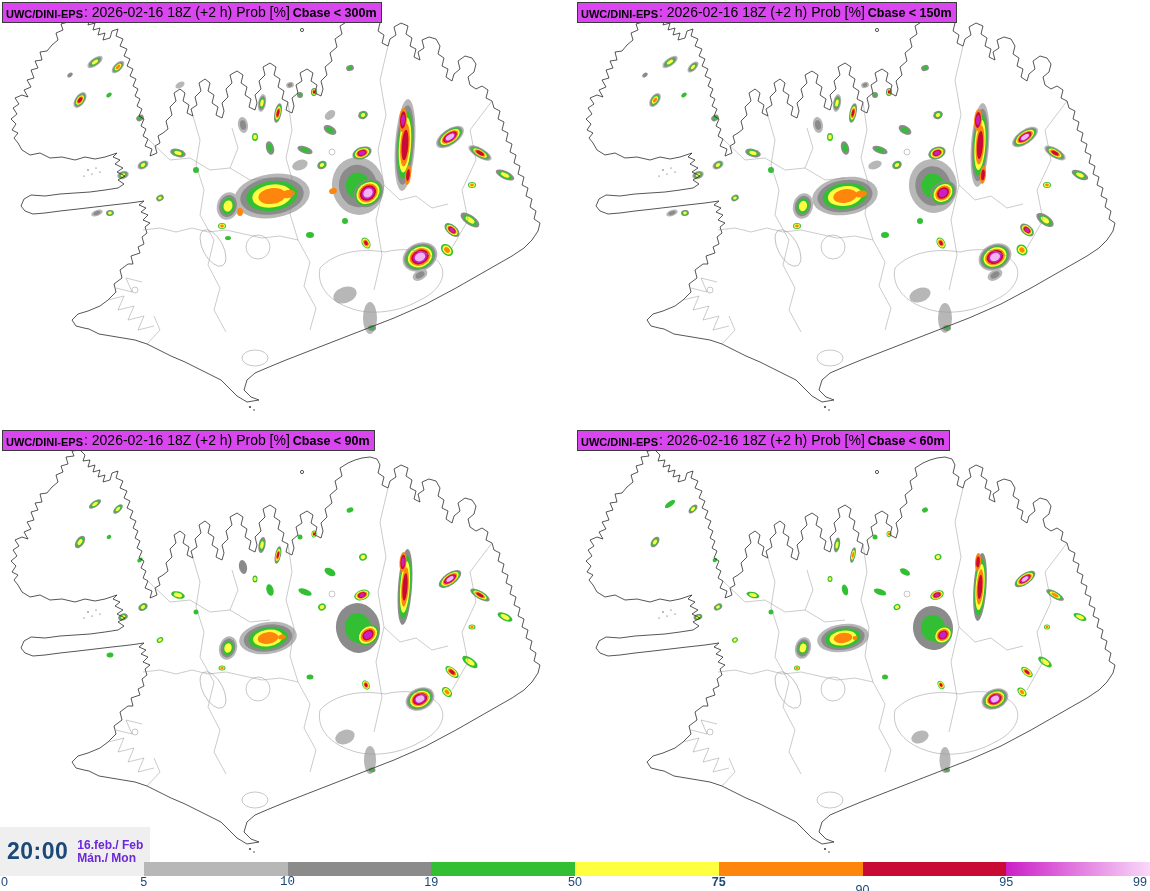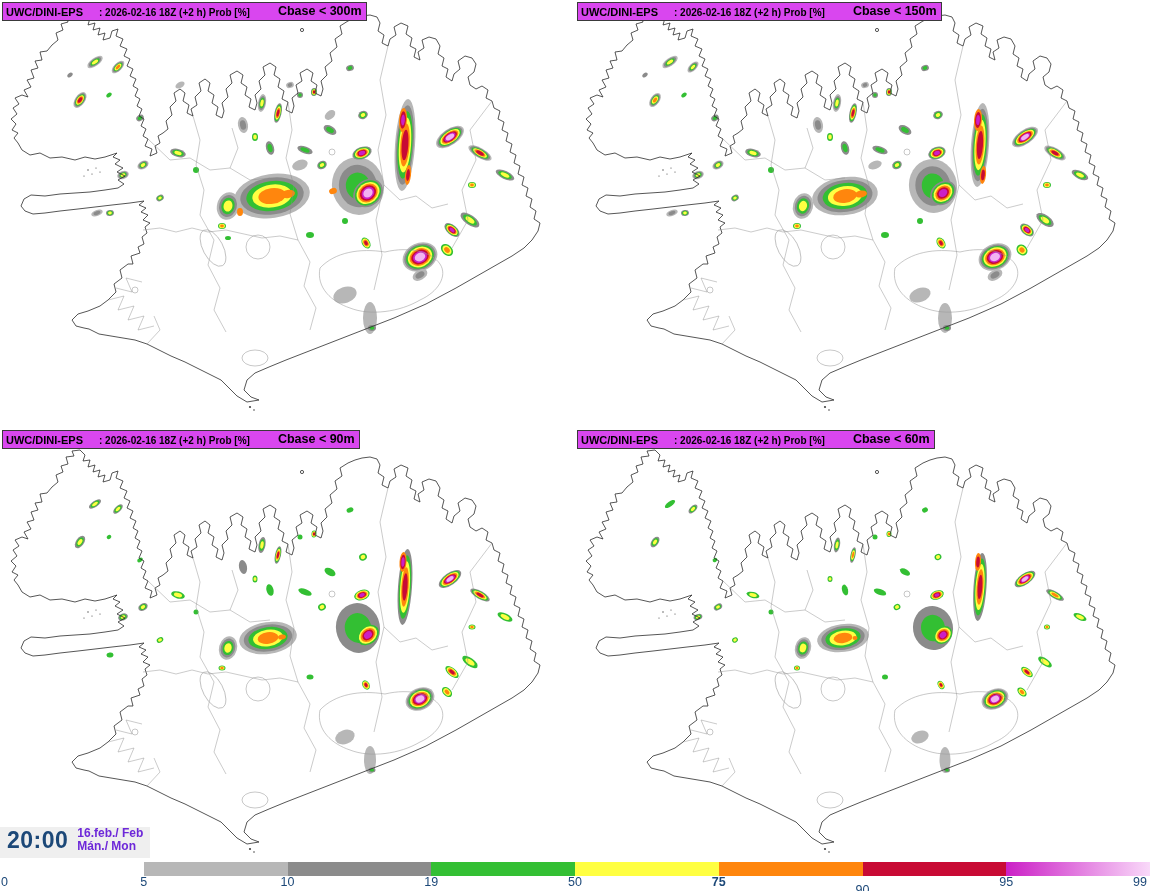--- a/index.html
+++ b/index.html
@@ -3,24 +3,24 @@
 <meta charset="utf-8">
 <style>
   html,body{margin:0;padding:0;background:#fff;}
   #app{position:relative;width:1150px;height:891px;overflow:hidden;background:#fff;
        font-family:"Liberation Sans","DejaVu Sans",sans-serif;}
   .panel{position:absolute;width:575px;}
   .panel svg{display:block;}
   .ptitle{position:absolute;left:2px;top:2px;z-index:5;background:#d946ef;border:1px solid #3a3a3a;
           padding:1px 4px 2px 3px;white-space:nowrap;display:inline-flex;align-items:flex-end;color:#000;}
   .ptitle .prod{font-weight:bold;font-size:11px;}
-  .ptitle .meta{font-size:10px;margin:0 16px;font-weight:bold;}
-  .ptitle .thr{font-weight:bold;font-size:12.5px;margin-left:12px;}
-  .timebox{position:absolute;left:0;top:827px;width:150px;height:31px;background:#efefef;z-index:6;
-           display:flex;}
+  .ptitle .meta{font-size:14px;margin:0 1px;}
+  .ptitle .thr{font-weight:bold;font-size:12.5px;margin-left:2px;}
+  .timebox{position:absolute;left:0;top:827px;width:150px;height:49px;background:#efefef;z-index:6;
+           display:flex;align-items:center;}
   .time{font-size:23px;font-weight:bold;color:#1c4878;margin-left:7px;letter-spacing:0.5px;}
   .dateblock{margin-left:9px;color:#6d28d9;font-weight:bold;font-size:12px;line-height:13px;}
   .legendbar{position:absolute;left:143.75px;top:862px;width:1006.25px;height:14px;display:flex;z-index:6;}
   .legendbar .seg{flex:1 1 0;height:100%;}
   .ticksrow{position:absolute;left:0;top:875px;width:1150px;height:16px;z-index:6;}
   .tick{position:absolute;top:0;font-size:12.5px;color:#1c4878;transform:translateX(-50%);}
   .tick.first{transform:none;}
   .tick.last{transform:translateX(-100%);}
   #defs-svg{position:absolute;width:0;height:0;}
   .coast{fill:none;stroke:#2b2b2b;stroke-width:0.8;stroke-linejoin:round;}
@@ -716,21 +716,21 @@
       <div class="seg" style="background: rgb(139, 139, 139);"></div>
       <div class="seg" style="background: rgb(51, 191, 51);"></div>
       <div class="seg" style="background: rgb(255, 255, 66);"></div>
       <div class="seg" style="background: rgb(255, 134, 13);"></div>
       <div class="seg" style="background: rgb(200, 10, 52);"></div>
       <div class="seg" style="background: linear-gradient(90deg, rgb(203, 31, 198), rgb(249, 217, 249));"></div>
     </div>
   <div class="ticksrow">
       <div class="tick first" style="left: 1px;">0</div>
       <div class="tick" style="left: 143.75px;">5</div>
-      <div class="tick" style="left: 287.5px;">10</div>
+      <div class="tick" style="left: 287.5px; font-family: Liberation Mono, monospace;">10</div>
       <div class="tick" style="left: 431.25px;">19</div>
       <div class="tick" style="left: 575px;">50</div>
       <div class="tick" style="left: 718.75px; font-weight: bold;">75</div>
       <div class="tick" style="left: 862.5px; margin-top: 8px;">90</div>
       <div class="tick" style="left: 1006.25px;">95</div>
       <div class="tick last" style="left: 1147px;">99</div>
     </div>
 
 </div>
 

